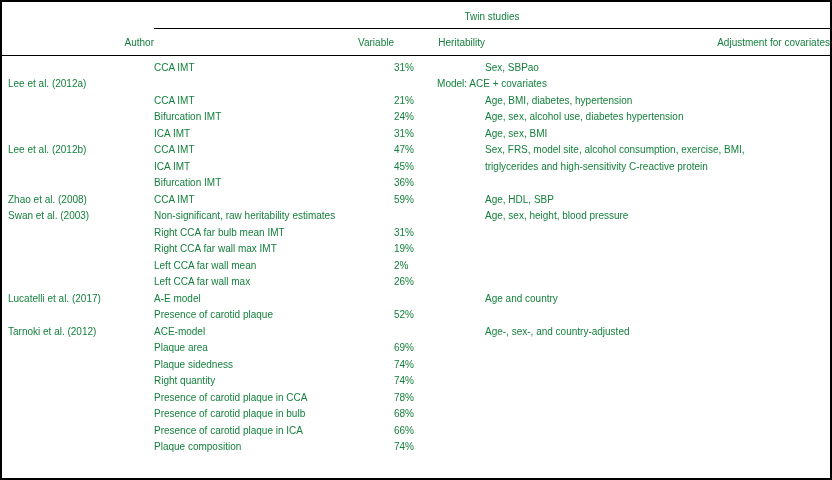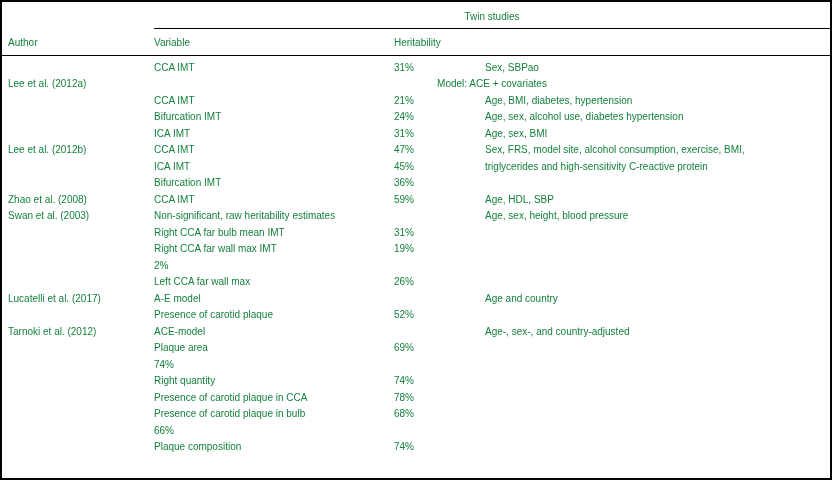--- a/index.html
+++ b/index.html
@@ -23,20 +23,21 @@
     display: flex;
     align-items: center;
     justify-content: center;
   }
   .cols-row {
     display: flex;
     height: 27px;
     border-bottom: 1px solid #000000;
     align-items: center;
     white-space: nowrap;
+    text-align: right;
   }
   .col-author  { width: 152px; padding-left: 6px; flex-shrink: 0; }
   .col-variable{ width: 240px; flex-shrink: 0; }
   .col-herit   { width: 91px;  flex-shrink: 0; }
   .col-adjust  { flex: 1; }
   .tbody { padding-top: 3px; }
   .row {
     display: flex;
     height: 16.5px;
     align-items: center;
@@ -58,20 +59,21 @@
     <div class="group-spacer"></div>
     <div class="group-title-wrap">
       <span>Twin studies</span>
     </div>
   </div>
 
   <div class="cols-row">
     <div class="col-author">Author</div>
     <div class="col-variable">Variable</div>
     <div class="col-herit">Heritability</div>
+    <div class="col-adjust">Adjustment for covariates</div>
   </div>
 
   <div class="tbody">
       <div class="row">
         <div class="cell author"></div>
         <div class="cell variable">CCA IMT</div>
         <div class="cell herit">31%</div>
         <div class="cell adjust">Sex, SBPao</div>
       </div>
       <div class="row">
@@ -133,20 +135,21 @@
         <div class="cell adjust"></div>
       </div>
       <div class="row">
         <div class="cell author"></div>
         <div class="cell variable">Right CCA far wall max IMT</div>
         <div class="cell herit">19%</div>
         <div class="cell adjust"></div>
       </div>
       <div class="row">
         <div class="cell author"></div>
+        <div class="cell variable">Left CCA far wall mean</div>
         <div class="cell herit">2%</div>
         <div class="cell adjust"></div>
       </div>
       <div class="row">
         <div class="cell author"></div>
         <div class="cell variable">Left CCA far wall max</div>
         <div class="cell herit">26%</div>
         <div class="cell adjust"></div>
       </div>
       <div class="row">
@@ -168,20 +171,21 @@
         <div class="cell adjust">Age-, sex-, and country-adjusted</div>
       </div>
       <div class="row">
         <div class="cell author"></div>
         <div class="cell variable">Plaque area</div>
         <div class="cell herit">69%</div>
         <div class="cell adjust"></div>
       </div>
       <div class="row">
         <div class="cell author"></div>
+        <div class="cell variable">Plaque sidedness</div>
         <div class="cell herit">74%</div>
         <div class="cell adjust"></div>
       </div>
       <div class="row">
         <div class="cell author"></div>
         <div class="cell variable">Right quantity</div>
         <div class="cell herit">74%</div>
         <div class="cell adjust"></div>
       </div>
       <div class="row">
@@ -191,20 +195,21 @@
         <div class="cell adjust"></div>
       </div>
       <div class="row">
         <div class="cell author"></div>
         <div class="cell variable">Presence of carotid plaque in bulb</div>
         <div class="cell herit">68%</div>
         <div class="cell adjust"></div>
       </div>
       <div class="row">
         <div class="cell author"></div>
+        <div class="cell variable">Presence of carotid plaque in ICA</div>
         <div class="cell herit">66%</div>
         <div class="cell adjust"></div>
       </div>
       <div class="row">
         <div class="cell author"></div>
         <div class="cell variable">Plaque composition</div>
         <div class="cell herit">74%</div>
         <div class="cell adjust"></div>
       </div>
     </div>

